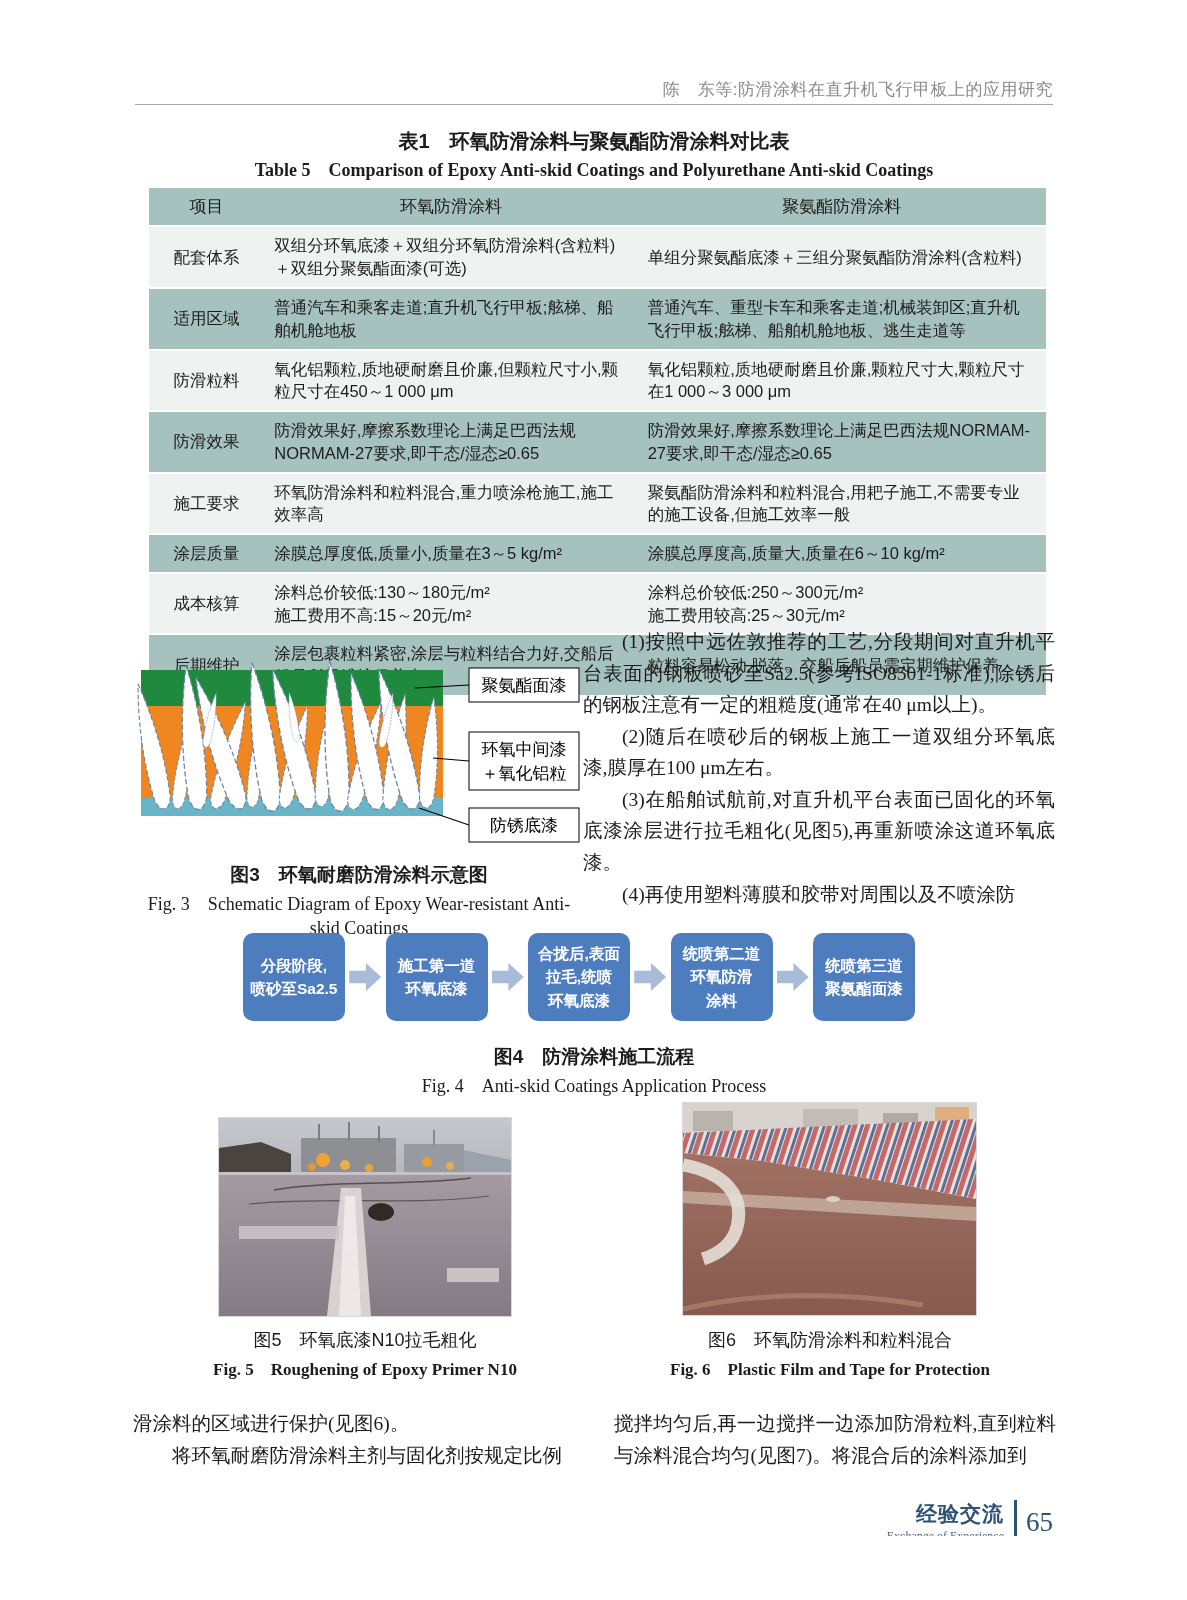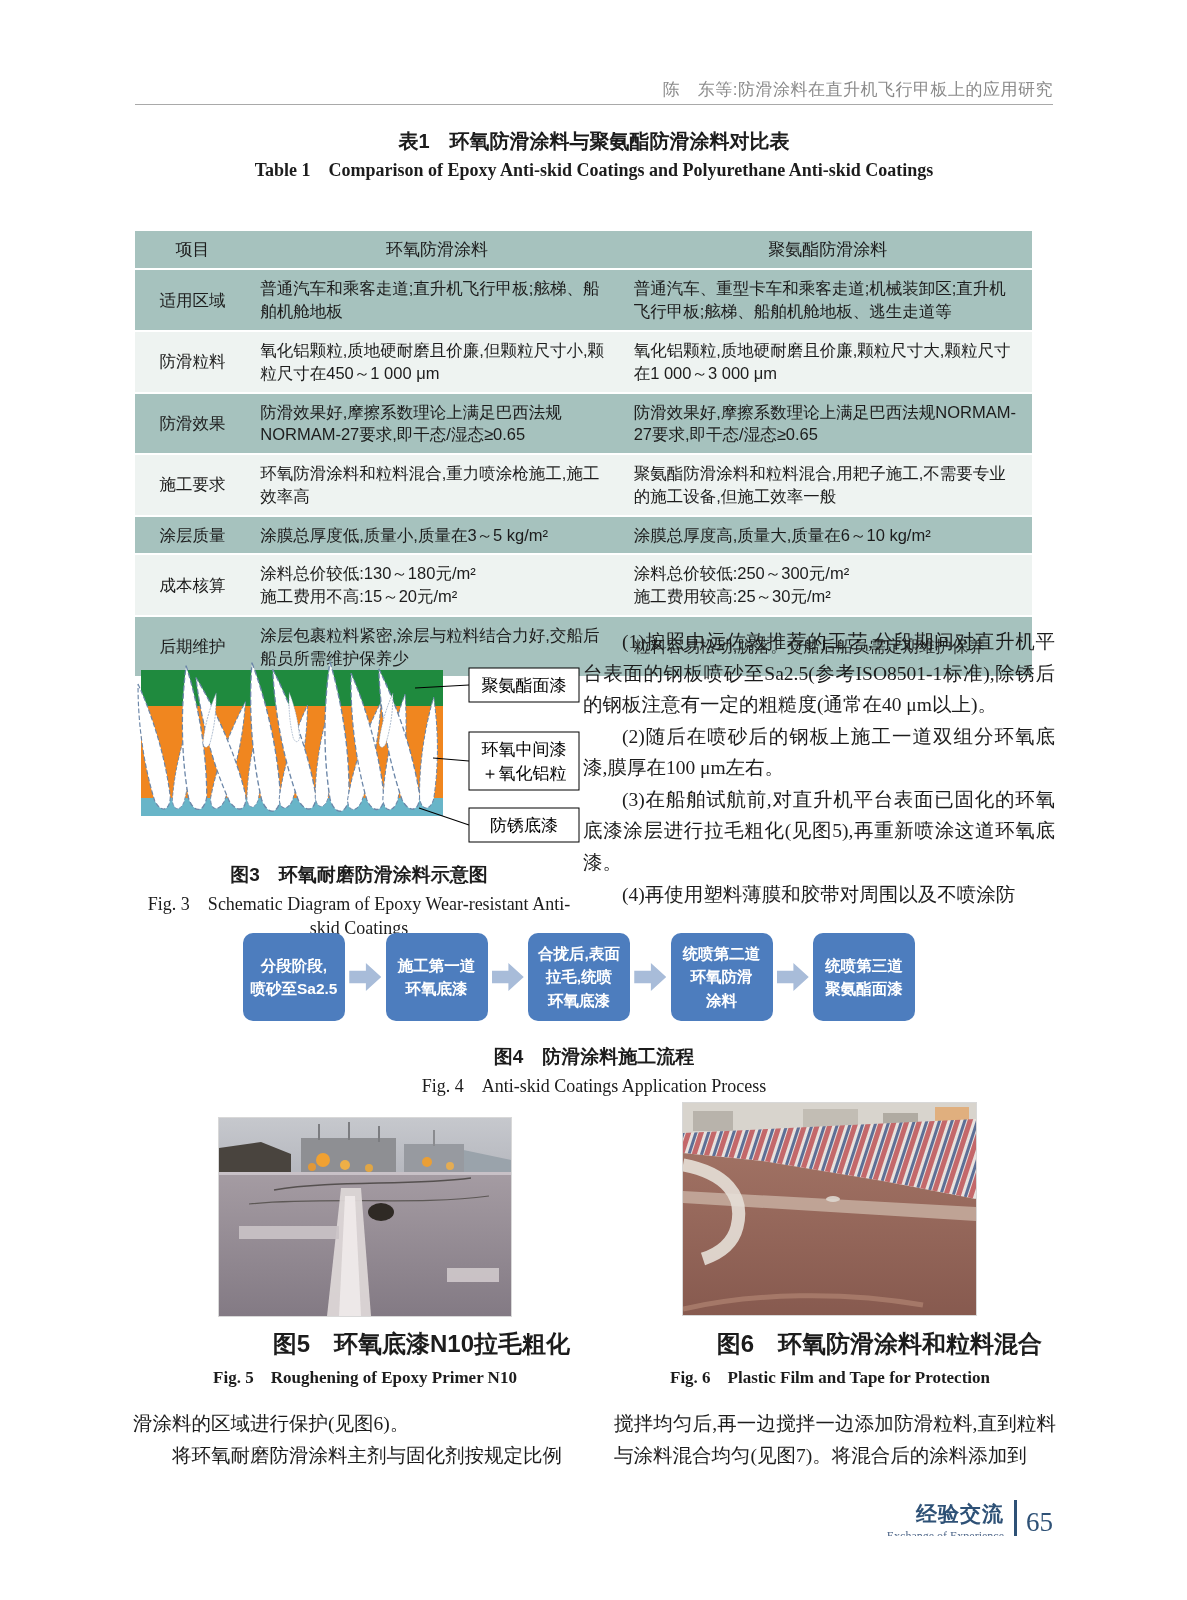--- a/index.html
+++ b/index.html
@@ -11,22 +11,22 @@
     font-size:17px;color:#8b8b8b;letter-spacing:.5px;}
   .head-rule{position:absolute;top:104px;left:135px;width:918px;height:1px;background:#a9a9a9;}
 
   
   .tbl-title-cn{position:absolute;top:128px;left:135px;width:918px;text-align:center;
     font-size:20px;font-weight:bold;}
   .tbl-title-en{position:absolute;top:158px;left:135px;width:918px;text-align:center;
     font-size:18px;font-weight:bold;font-family:"Liberation Serif","DejaVu Serif",serif;}
 
   
-  table.cmp{position:absolute;top:188px;left:135px;width:897px;border-collapse:collapse;
-    font-size:16.5px;line-height:1.38;margin-top:43px;}
+  table.cmp{position:absolute;top:188px;left:149px;width:897px;border-collapse:collapse;
+    font-size:16.5px;line-height:1.38;}
   table.cmp td,table.cmp th{padding:7px 10px;vertical-align:middle;border-bottom:2px solid #ffffff;
     text-align:left;font-weight:normal;white-space:pre-line;}
   table.cmp th{text-align:center;font-size:17px;}
   table.cmp .c1{width:100px;text-align:center;}
   table.cmp .c2{width:370px;}
   table.cmp .c3{width:407px;}
   tr.teal td,tr.teal th{background:#a6c2be;}
   tr.lite td{background:#eef3f1;}
 
   
@@ -50,21 +50,21 @@
     justify-content:center;text-align:center;white-space:pre-line;padding:4px 2px;box-sizing:border-box;}
   .flow-arrow{width:32px;height:28px;background:#a8bcd9;
     clip-path:polygon(0 28%,52% 28%,52% 0,100% 50%,52% 100%,52% 72%,0 72%);}
   .fig4-caps{position:absolute;top:1038px;left:135px;width:918px;}
 
   
   .photo{position:absolute;border:1px solid #d8d8d8;}
   .photo svg{display:block;}
   .fig5-caps{position:absolute;top:1328px;left:160px;width:410px;}
   .fig6-caps{position:absolute;top:1328px;left:618px;width:424px;}
-  .small-cap-cn{font-size:24px;font-weight:bold;text-align:right;}
+  .small-cap-cn{font-size:18px;font-weight:normal;text-align:center;}
   .small-cap-en{font-size:17px;font-weight:bold;text-align:center;
     font-family:"Liberation Serif","DejaVu Serif",serif;margin-top:6px;}
 
   
   .bot-left{position:absolute;top:1408px;left:133px;width:442px;
     font-family:"Liberation Serif","DejaVu Serif",serif;font-size:19.5px;line-height:1.62;text-align:justify;}
   .bot-left p{margin:0;}
   .bot-left p.indent{text-indent:2em;}
   .bot-right{position:absolute;top:1408px;left:614px;width:442px;
     font-family:"Liberation Serif","DejaVu Serif",serif;font-size:19.5px;line-height:1.62;text-align:justify;}
@@ -81,28 +81,33 @@
 </style>
 </head>
 <body>
 
 <div id="page">
 
   <div class="running-head">陈　东等:防滑涂料在直升机飞行甲板上的应用研究</div>
   <div class="head-rule"></div>
 
   <div class="tbl-title-cn">表1　环氧防滑涂料与聚氨酯防滑涂料对比表</div>
-  <div class="tbl-title-en">Table 1　Comparison of Epoxy Anti-skid Coatings and Polyurethane Anti-skid Coatings</div>
+  <div class="tbl-title-en">Table 5　Comparison of Epoxy Anti-skid Coatings and Polyurethane Anti-skid Coatings</div>
 
   <table class="cmp">
     <tbody>
         <tr class="teal">
       <th class="c1">项目</th>
       <th class="c2">环氧防滑涂料</th>
       <th class="c3">聚氨酯防滑涂料</th>
+    </tr>
+    <tr class="lite">
+      <td class="c1">配套体系</td>
+      <td class="c2">双组分环氧底漆＋双组分环氧防滑涂料(含粒料)＋双组分聚氨酯面漆(可选)</td>
+      <td class="c3">单组分聚氨酯底漆＋三组分聚氨酯防滑涂料(含粒料)</td>
     </tr>
     <tr class="teal">
       <td class="c1">适用区域</td>
       <td class="c2">普通汽车和乘客走道;直升机飞行甲板;舷梯、船舶机舱地板</td>
       <td class="c3">普通汽车、重型卡车和乘客走道;机械装卸区;直升机飞行甲板;舷梯、船舶机舱地板、逃生走道等</td>
     </tr>
     <tr class="lite">
       <td class="c1">防滑粒料</td>
       <td class="c2">氧化铝颗粒,质地硬耐磨且价廉,但颗粒尺寸小,颗粒尺寸在450～1 000 μm</td>
       <td class="c3">氧化铝颗粒,质地硬耐磨且价廉,颗粒尺寸大,颗粒尺寸在1 000～3 000 μm</td>

